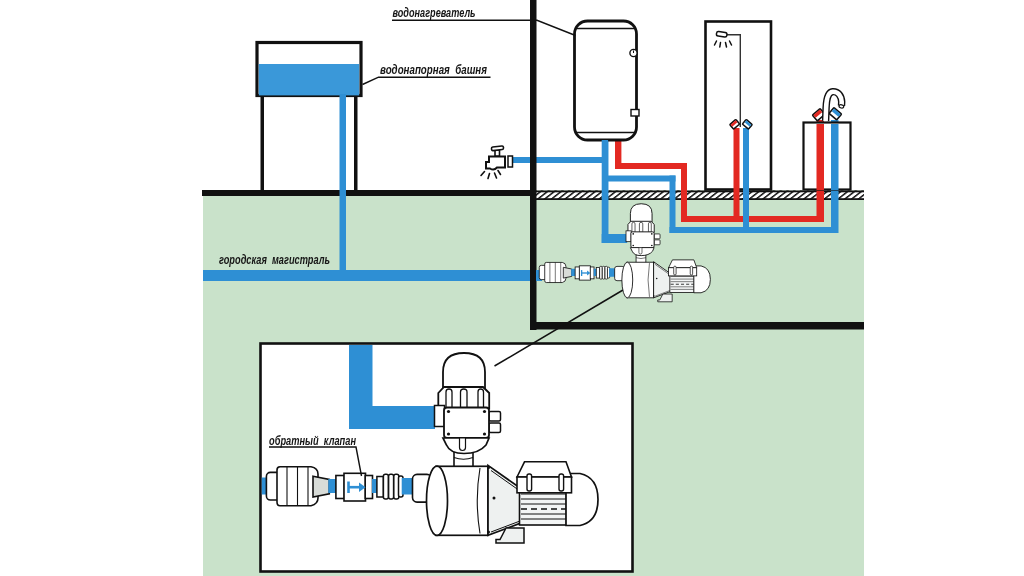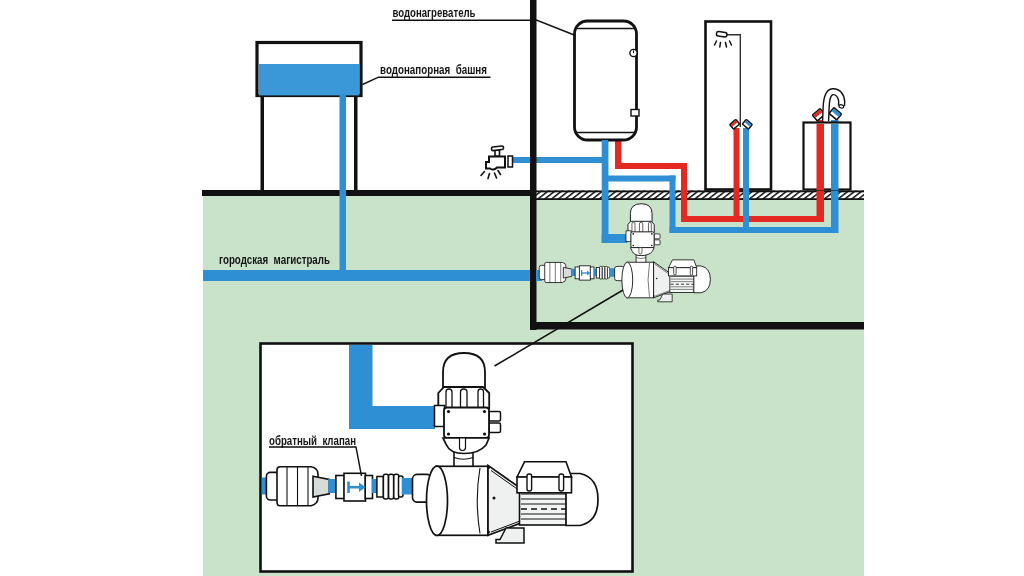--- a/index.html
+++ b/index.html
@@ -1,16 +1,16 @@
 <!DOCTYPE html>
 <html><head>
 <meta charset="utf-8">
 <style>
 html,body{margin:0;padding:0;background:#fff;}
-#stage{position:relative;width:1024px;height:576px;overflow:hidden;font-family:"Liberation Sans",sans-serif;}
+#stage{position:relative;width:1024px;height:576px;overflow:hidden;font-family:"Liberation Sans",sans-serif;font-style:italic;}
 svg{display:block;}
 </style>
 </head>
 <body>
 <div id="stage">
 <svg width="1024" height="576" viewBox="0 0 1024 576">
 <defs>
 <pattern id="hatch" width="4.2" height="8" patternUnits="userSpaceOnUse" patternTransform="rotate(52)">
   <rect width="4.2" height="8" fill="#fff"></rect>
   <rect x="0" width="1.5" height="8" fill="#111"></rect>

